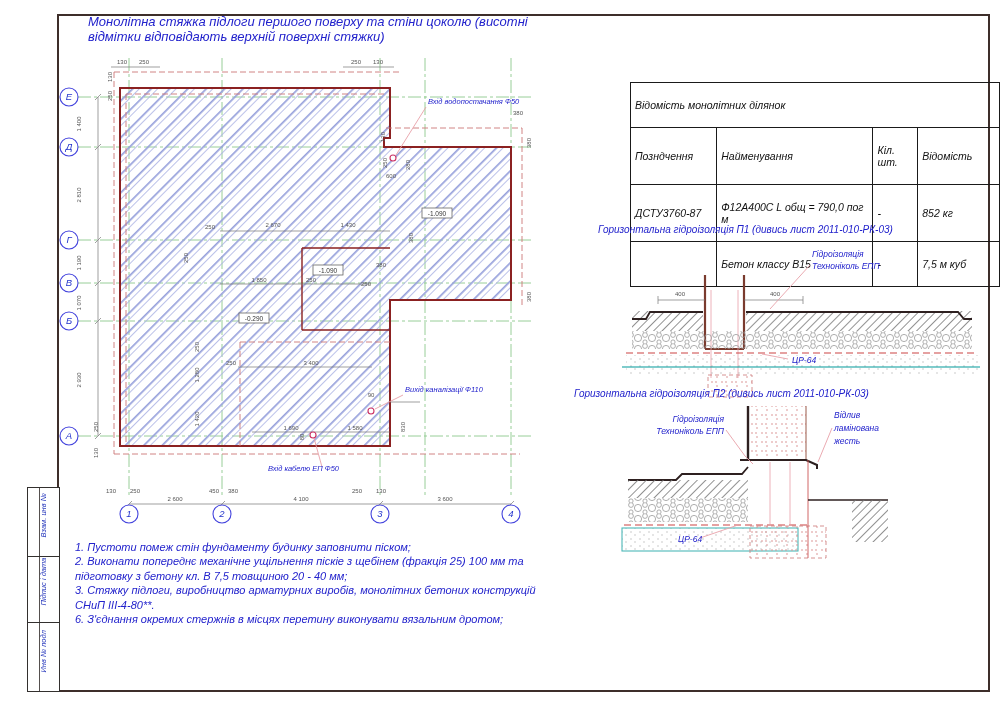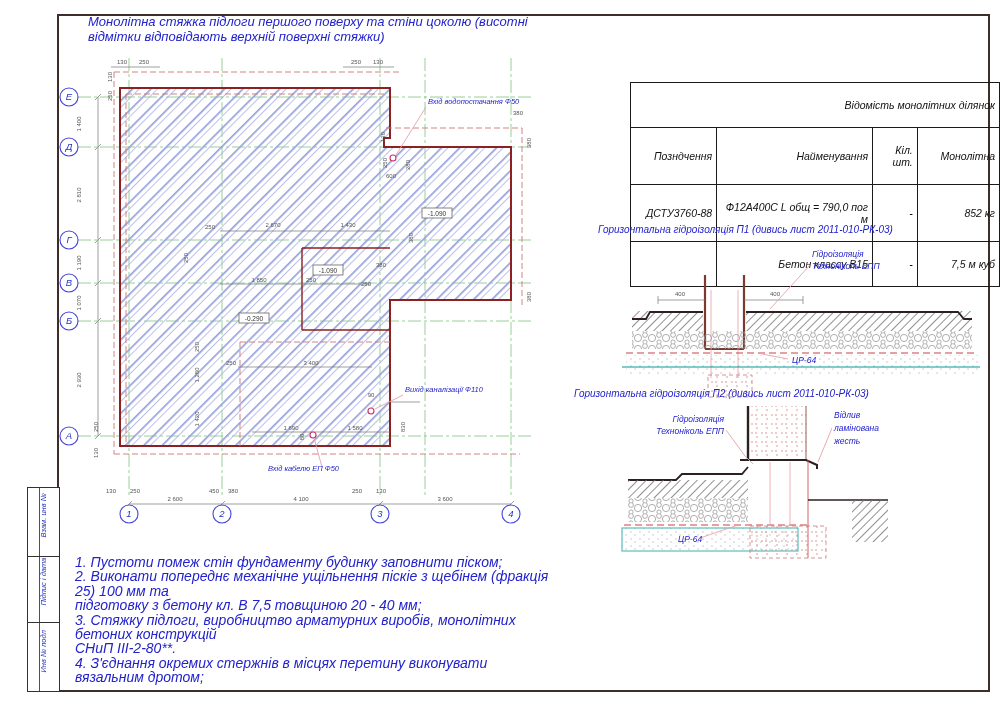--- a/index.html
+++ b/index.html
@@ -4,26 +4,26 @@
 <style>
   html,body{margin:0;padding:0;background:#fff;}
   #page{position:relative;width:1000px;height:707px;background:#fff;overflow:hidden;
         font-family:"Liberation Sans",sans-serif;}
   .sheet{position:absolute;left:57px;top:14px;width:929px;height:674px;
          border:2px solid #3d2e2a;background:#fff;}
   .blue-it{color:#2222cc;font-style:italic;}
   .main-title{position:absolute;left:88px;top:14px;width:452px;text-align:left;
               font-size:13px;line-height:15px;}
   .detail-title{position:absolute;font-size:10px;white-space:nowrap;}
-  .notes{position:absolute;left:75px;top:555px;width:480px;font-size:14px;line-height:14.4px;}
+  .notes{position:absolute;left:75px;top:540px;width:480px;font-size:11px;line-height:14.4px;}
   
   .mono-table{position:absolute;left:630px;top:82px;border-collapse:collapse;
               font-style:italic;color:#111;}
   .mono-table td,.mono-table th{border:1.5px solid #1a1a1a;font-weight:400;
-              font-size:10.5px;padding:16px 4px;text-align:right;font-style:italic;}
+              font-size:10.5px;padding:16px 4px;text-align:left;font-style:italic;}
   .mono-table .ttl{height:32px;font-size:11px;}
   .mono-table .hdr{height:30px;}
   .mono-table .row{height:24px;}
   
   .strip{position:absolute;left:27px;width:31px;border:1.5px solid #33302e;background:#fff;}
   .strip .inner{position:absolute;left:11px;top:0;bottom:0;width:0;border-left:1px solid #55504e;}
   .strip span{position:absolute;left:11px;top:50%;width:100%;text-align:center;
               font-size:7.5px;color:#2233bb;font-style:italic;white-space:nowrap;
               transform:translate(-34%,-50%) rotate(-90deg);}
   svg{position:absolute;overflow:visible;}
@@ -203,24 +203,24 @@
 
   <table class="mono-table">
     <tbody>
         <tr class="ttl">
           <td colspan="4">Відомість монолітних ділянок</td>
         </tr>
     <tr class="hdr">
       <td style="width:80px">Позндчення</td>
       <td style="width:158px">Найменування</td>
       <td style="width:38px">Кіл. шт.</td>
-      <td style="width:76px">Монолітна</td>
+      <td style="width:76px">Відомість</td>
     </tr>
     <tr class="row">
-      <td>ДСТУ3760-88</td>
+      <td>ДСТУ3760-87</td>
       <td>Ф12А400С   L общ = 790,0 пог м</td>
       <td>-</td>
       <td>852 кг</td>
     </tr>
     <tr class="row">
       <td></td>
       <td>Бетон классу В15</td>
       <td>-</td>
       <td>7,5  м куб</td>
     </tr>
@@ -311,16 +311,16 @@
     <text class="dlab" x="214" y="27">ламінована</text>
     <text class="dlab" x="214" y="40">жесть</text>
     <text class="dlab" x="58" y="138">ЦР-64</text>
   </svg>
 
   <div class="notes blue-it" id="notes">
       <div>1. Пустоти помеж стін фундаменту будинку заповнити піском;</div>
       <div>2. Виконати попереднє механічне ущільнення піскіе з щебінем (фракція 25) 100 мм та</div>
       <div>підготовку з бетону кл. В 7,5 товщиною 20 - 40 мм;</div>
       <div>3. Стяжку підлоги, виробництво арматурних виробів, монолітних бетоних конструкцій</div>
-      <div>СНиП ІІІ-2-80**.</div>
-      <div>4. З'єднання окремих стержнів в місцях перетину виконувати вязальним дротом;</div>
+      <div>СНиП ІІІ-4-80**.</div>
+      <div>6. З'єднання окремих стержнів в місцях перетину виконувати вязальним дротом;</div>
     </div>
 </div>
 
 </body></html>

